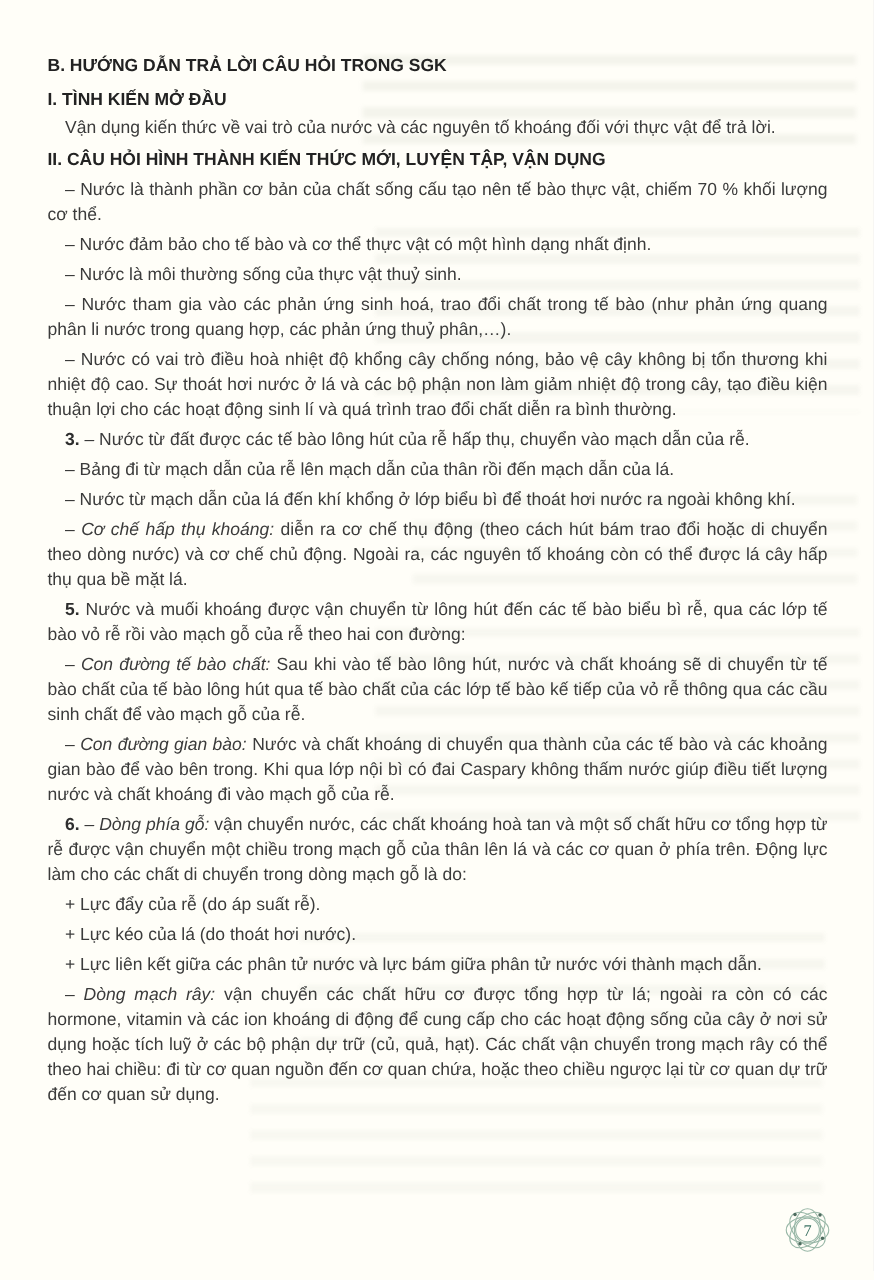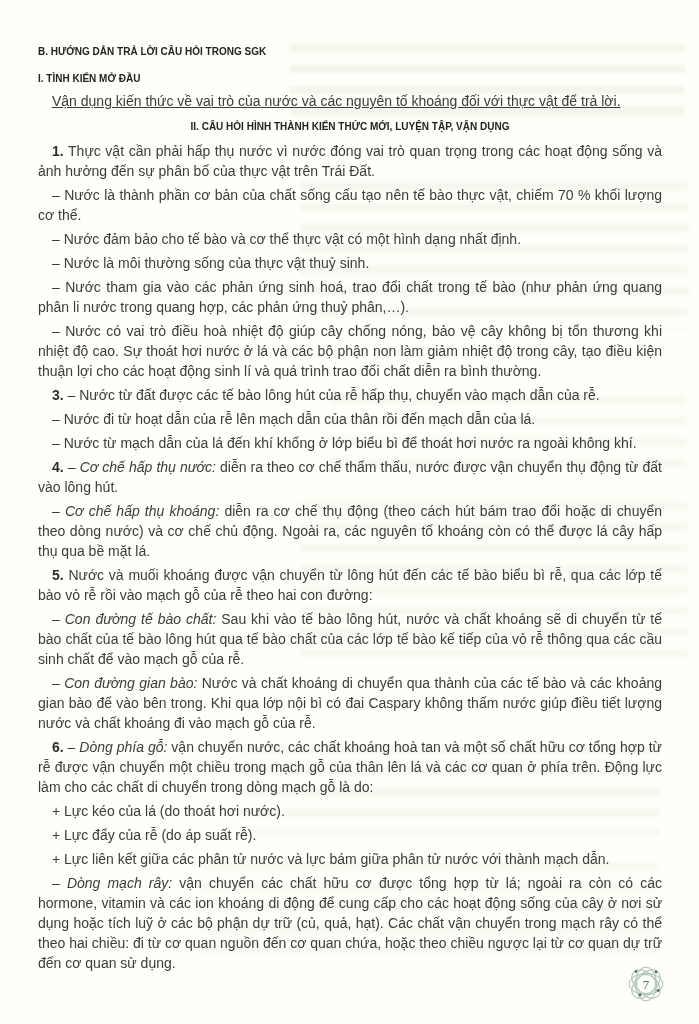--- a/index.html
+++ b/index.html
@@ -16,33 +16,33 @@
   .content {
     position:absolute;
     left:38px; right:37px; top:42px;
     font-size:14px;
     line-height:20px;
     text-align:justify;
   }
   .heading {
     font-weight:700;
     color:#222;
-    font-size:10px;
+    font-size:14px;
     line-height:20px;
     text-align:left;
     margin:0;
   }
   .h-b { margin-top:0; }
   .h-i { margin-top:7px; }
-  .h-ii { margin-top:6px;text-align:center; }
+  .h-ii { margin-top:6px; }
   .para {
     margin:4px 0 0 0;
     text-indent:14px;
   }
-  .intro { margin-top:2px;text-decoration:underline; }
+  .intro { margin-top:2px; }
   .para .b { font-weight:700; color:#2e2e2e; }
   .para .i { font-style:italic; }
   
   .bleed {
     position:absolute; pointer-events:none;
     background:repeating-linear-gradient(to bottom, rgba(150,158,140,0.10) 0 8px, transparent 8px 21px);
     filter:blur(1.6px);
   }
   .b1 { left:290px; top:44px;  width:395px; height:72px; }
   .b2 { left:300px; top:182px; width:388px; height:148px; opacity:.8; }
@@ -72,37 +72,35 @@
   <div class="bleed b4"></div>
   <div class="bleed b5"></div>
   <div class="bleed b6"></div>
 
   <div class="content">
     <p class="heading h-b">B. HƯỚNG DẪN TRẢ LỜI CÂU HỎI TRONG SGK</p>
     <p class="heading h-i">I. TÌNH KIẾN MỞ ĐẦU</p>
     <p class="para intro">Vận dụng kiến thức về vai trò của nước và các nguyên tố khoáng đối với thực vật để trả lời.</p>
     <p class="heading h-ii">II. CÂU HỎI HÌNH THÀNH KIẾN THỨC MỚI, LUYỆN TẬP, VẬN DỤNG</p>
     <div>
-        <p class="para"><span class="b">1.</span><span> Thực vật cần phải hấp thụ nước vì nước đóng vai trò quan trọng trong các hoạt động sống và ảnh hưởng đến sự phân bố của thực vật trên Trái Đất.</span></p>
         <p class="para"><span>– Nước là thành phần cơ bản của chất sống cấu tạo nên tế bào thực vật, chiếm 70 % khối lượng cơ thể.</span></p>
         <p class="para"><span>– Nước đảm bảo cho tế bào và cơ thể thực vật có một hình dạng nhất định.</span></p>
         <p class="para"><span>– Nước là môi thường sống của thực vật thuỷ sinh.</span></p>
         <p class="para"><span>– Nước tham gia vào các phản ứng sinh hoá, trao đổi chất trong tế bào (như phản ứng quang phân li nước trong quang hợp, các phản ứng thuỷ phân,…).</span></p>
-        <p class="para"><span>– Nước có vai trò điều hoà nhiệt độ giúp cây chống nóng, bảo vệ cây không bị tổn thương khi nhiệt độ cao. Sự thoát hơi nước ở lá và các bộ phận non làm giảm nhiệt độ trong cây, tạo điều kiện thuận lợi cho các hoạt động sinh lí và quá trình trao đổi chất diễn ra bình thường.</span></p>
+        <p class="para"><span>– Nước có vai trò điều hoà nhiệt độ khổng cây chống nóng, bảo vệ cây không bị tổn thương khi nhiệt độ cao. Sự thoát hơi nước ở lá và các bộ phận non làm giảm nhiệt độ trong cây, tạo điều kiện thuận lợi cho các hoạt động sinh lí và quá trình trao đổi chất diễn ra bình thường.</span></p>
         <p class="para"><span class="b">3.</span><span> – Nước từ đất được các tế bào lông hút của rễ hấp thụ, chuyển vào mạch dẫn của rễ.</span></p>
-        <p class="para"><span>– Nước đi từ hoạt dẫn của rễ lên mạch dẫn của thân rồi đến mạch dẫn của lá.</span></p>
+        <p class="para"><span>– Bảng đi từ mạch dẫn của rễ lên mạch dẫn của thân rồi đến mạch dẫn của lá.</span></p>
         <p class="para"><span>– Nước từ mạch dẫn của lá đến khí khổng ở lớp biểu bì để thoát hơi nước ra ngoài không khí.</span></p>
-        <p class="para"><span class="b">4.</span><span> – </span><span class="i">Cơ chế hấp thụ nước:</span><span> diễn ra theo cơ chế thẩm thấu, nước được vận chuyển thụ động từ đất vào lông hút.</span></p>
         <p class="para"><span>– </span><span class="i">Cơ chế hấp thụ khoáng:</span><span> diễn ra cơ chế thụ động (theo cách hút bám trao đổi hoặc di chuyển theo dòng nước) và cơ chế chủ động. Ngoài ra, các nguyên tố khoáng còn có thể được lá cây hấp thụ qua bề mặt lá.</span></p>
         <p class="para"><span class="b">5.</span><span> Nước và muối khoáng được vận chuyển từ lông hút đến các tế bào biểu bì rễ, qua các lớp tế bào vỏ rễ rồi vào mạch gỗ của rễ theo hai con đường:</span></p>
         <p class="para"><span>– </span><span class="i">Con đường tế bào chất:</span><span> Sau khi vào tế bào lông hút, nước và chất khoáng sẽ di chuyển từ tế bào chất của tế bào lông hút qua tế bào chất của các lớp tế bào kế tiếp của vỏ rễ thông qua các cầu sinh chất để vào mạch gỗ của rễ.</span></p>
         <p class="para"><span>– </span><span class="i">Con đường gian bào:</span><span> Nước và chất khoáng di chuyển qua thành của các tế bào và các khoảng gian bào để vào bên trong. Khi qua lớp nội bì có đai Caspary không thấm nước giúp điều tiết lượng nước và chất khoáng đi vào mạch gỗ của rễ.</span></p>
         <p class="para"><span class="b">6.</span><span> – </span><span class="i">Dòng phía gỗ:</span><span> vận chuyển nước, các chất khoáng hoà tan và một số chất hữu cơ tổng hợp từ rễ được vận chuyển một chiều trong mạch gỗ của thân lên lá và các cơ quan ở phía trên. Động lực làm cho các chất di chuyển trong dòng mạch gỗ là do:</span></p>
+        <p class="para"><span>+ Lực đẩy của rễ (do áp suất rễ).</span></p>
         <p class="para"><span>+ Lực kéo của lá (do thoát hơi nước).</span></p>
-        <p class="para"><span>+ Lực đẩy của rễ (do áp suất rễ).</span></p>
         <p class="para"><span>+ Lực liên kết giữa các phân tử nước và lực bám giữa phân tử nước với thành mạch dẫn.</span></p>
         <p class="para"><span>– </span><span class="i">Dòng mạch rây:</span><span> vận chuyển các chất hữu cơ được tổng hợp từ lá; ngoài ra còn có các hormone, vitamin và các ion khoáng di động để cung cấp cho các hoạt động sống của cây ở nơi sử dụng hoặc tích luỹ ở các bộ phận dự trữ (củ, quả, hạt). Các chất vận chuyển trong mạch rây có thể theo hai chiều: đi từ cơ quan nguồn đến cơ quan chứa, hoặc theo chiều ngược lại từ cơ quan dự trữ đến cơ quan sử dụng.</span></p>
       </div>
   </div>
 
   <svg class="emblem" viewBox="0 0 48 48">
     <g stroke="#9ab8a8" fill="none" stroke-width="0.9">
       <ellipse cx="24" cy="24" rx="17" ry="10.5"></ellipse>
       <ellipse cx="24" cy="24" rx="17" ry="10.5" transform="rotate(45 24 24)"></ellipse>
       <ellipse cx="24" cy="24" rx="17" ry="10.5" transform="rotate(90 24 24)"></ellipse>

